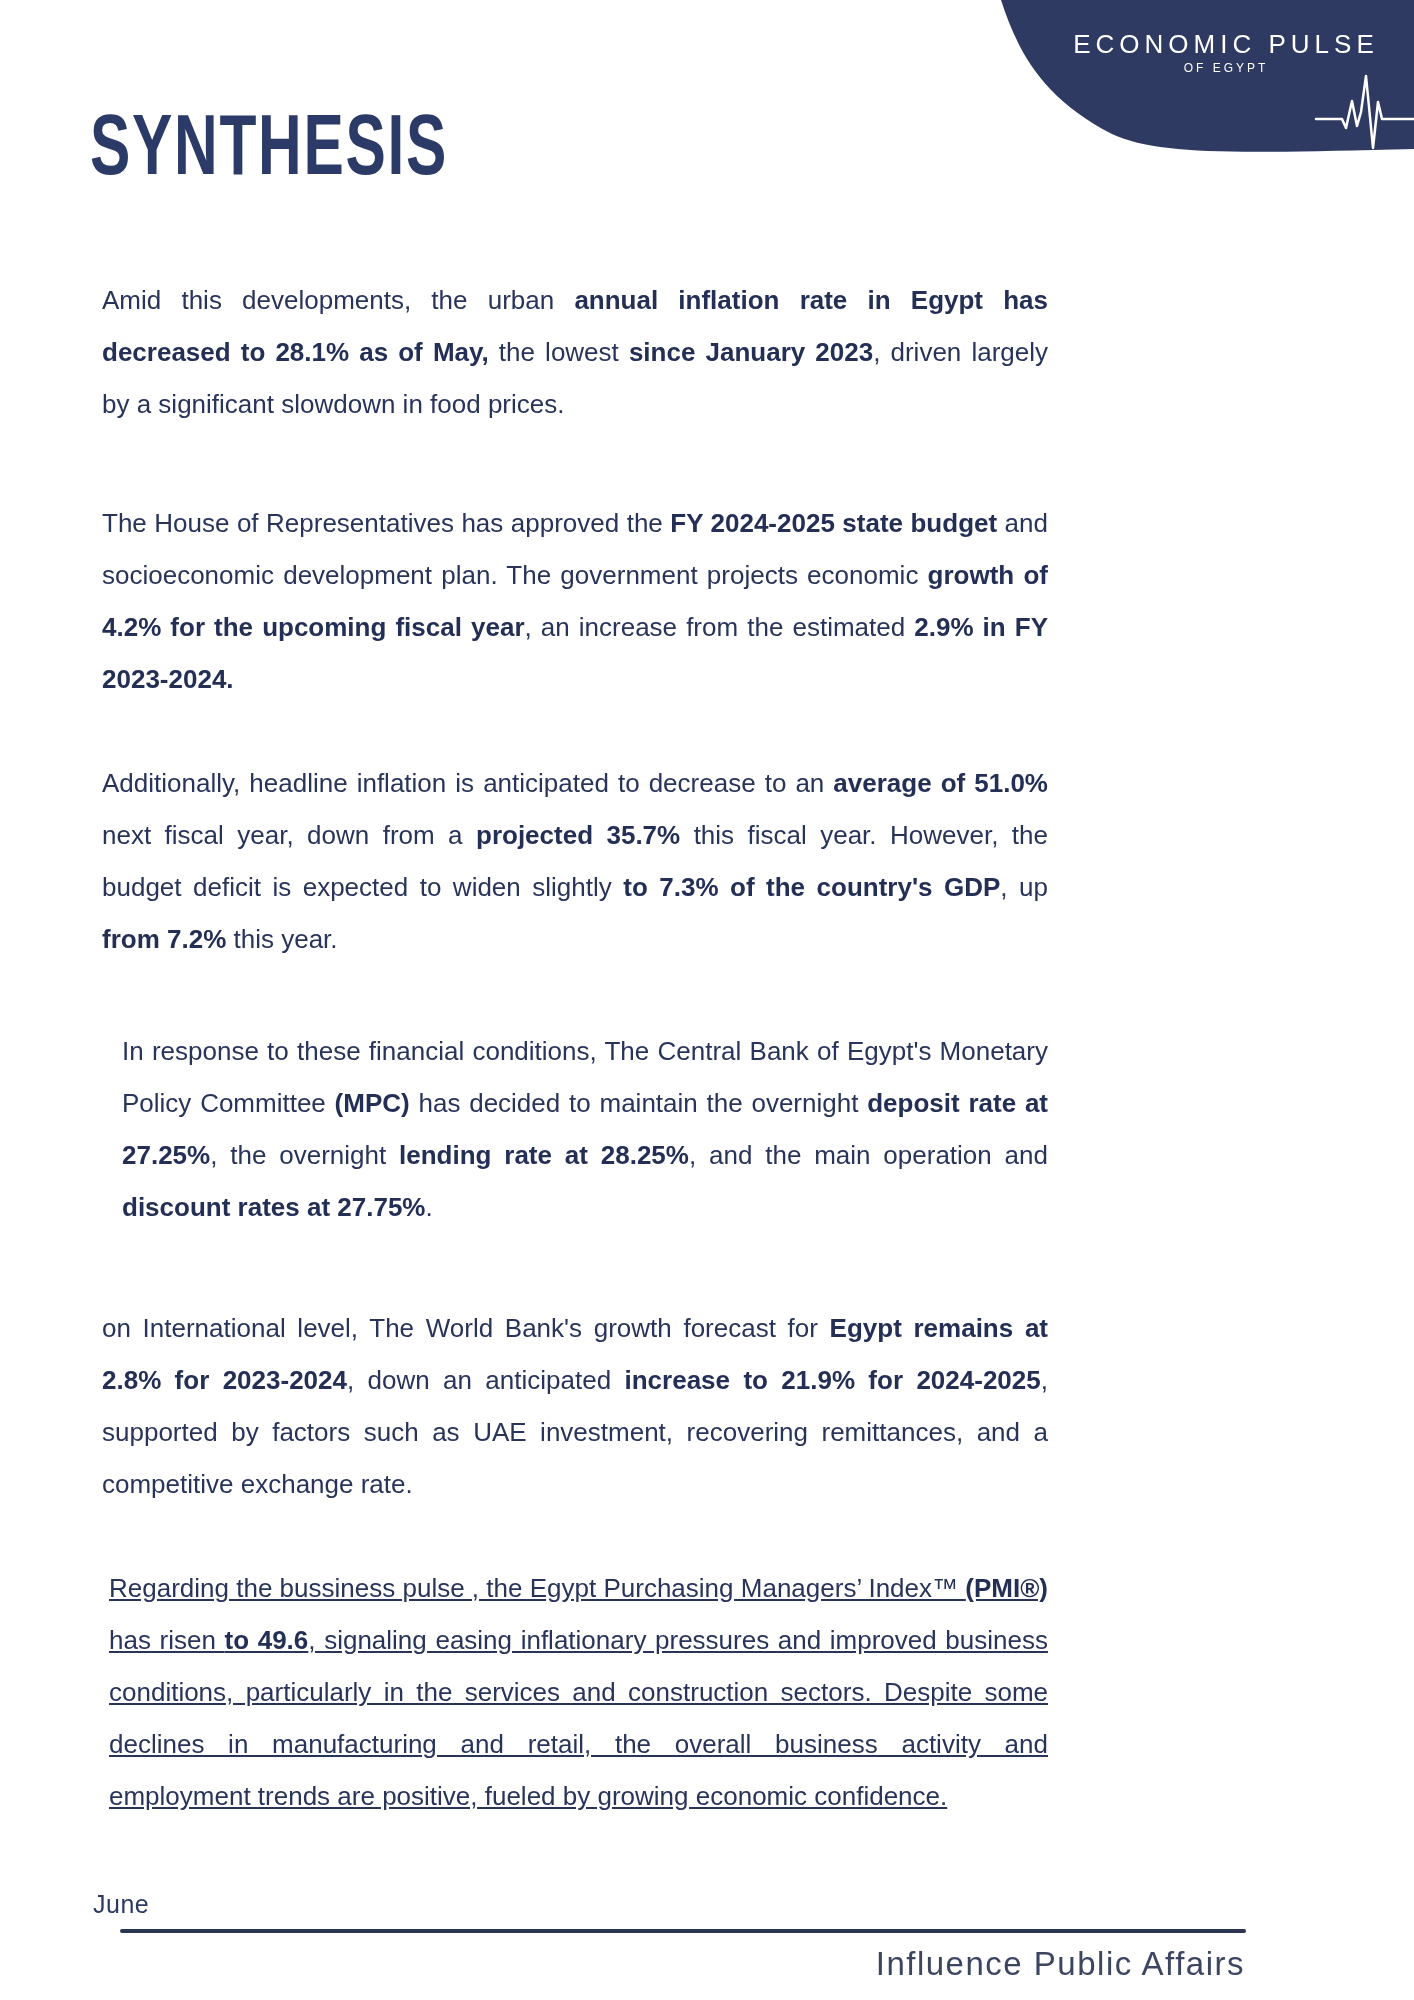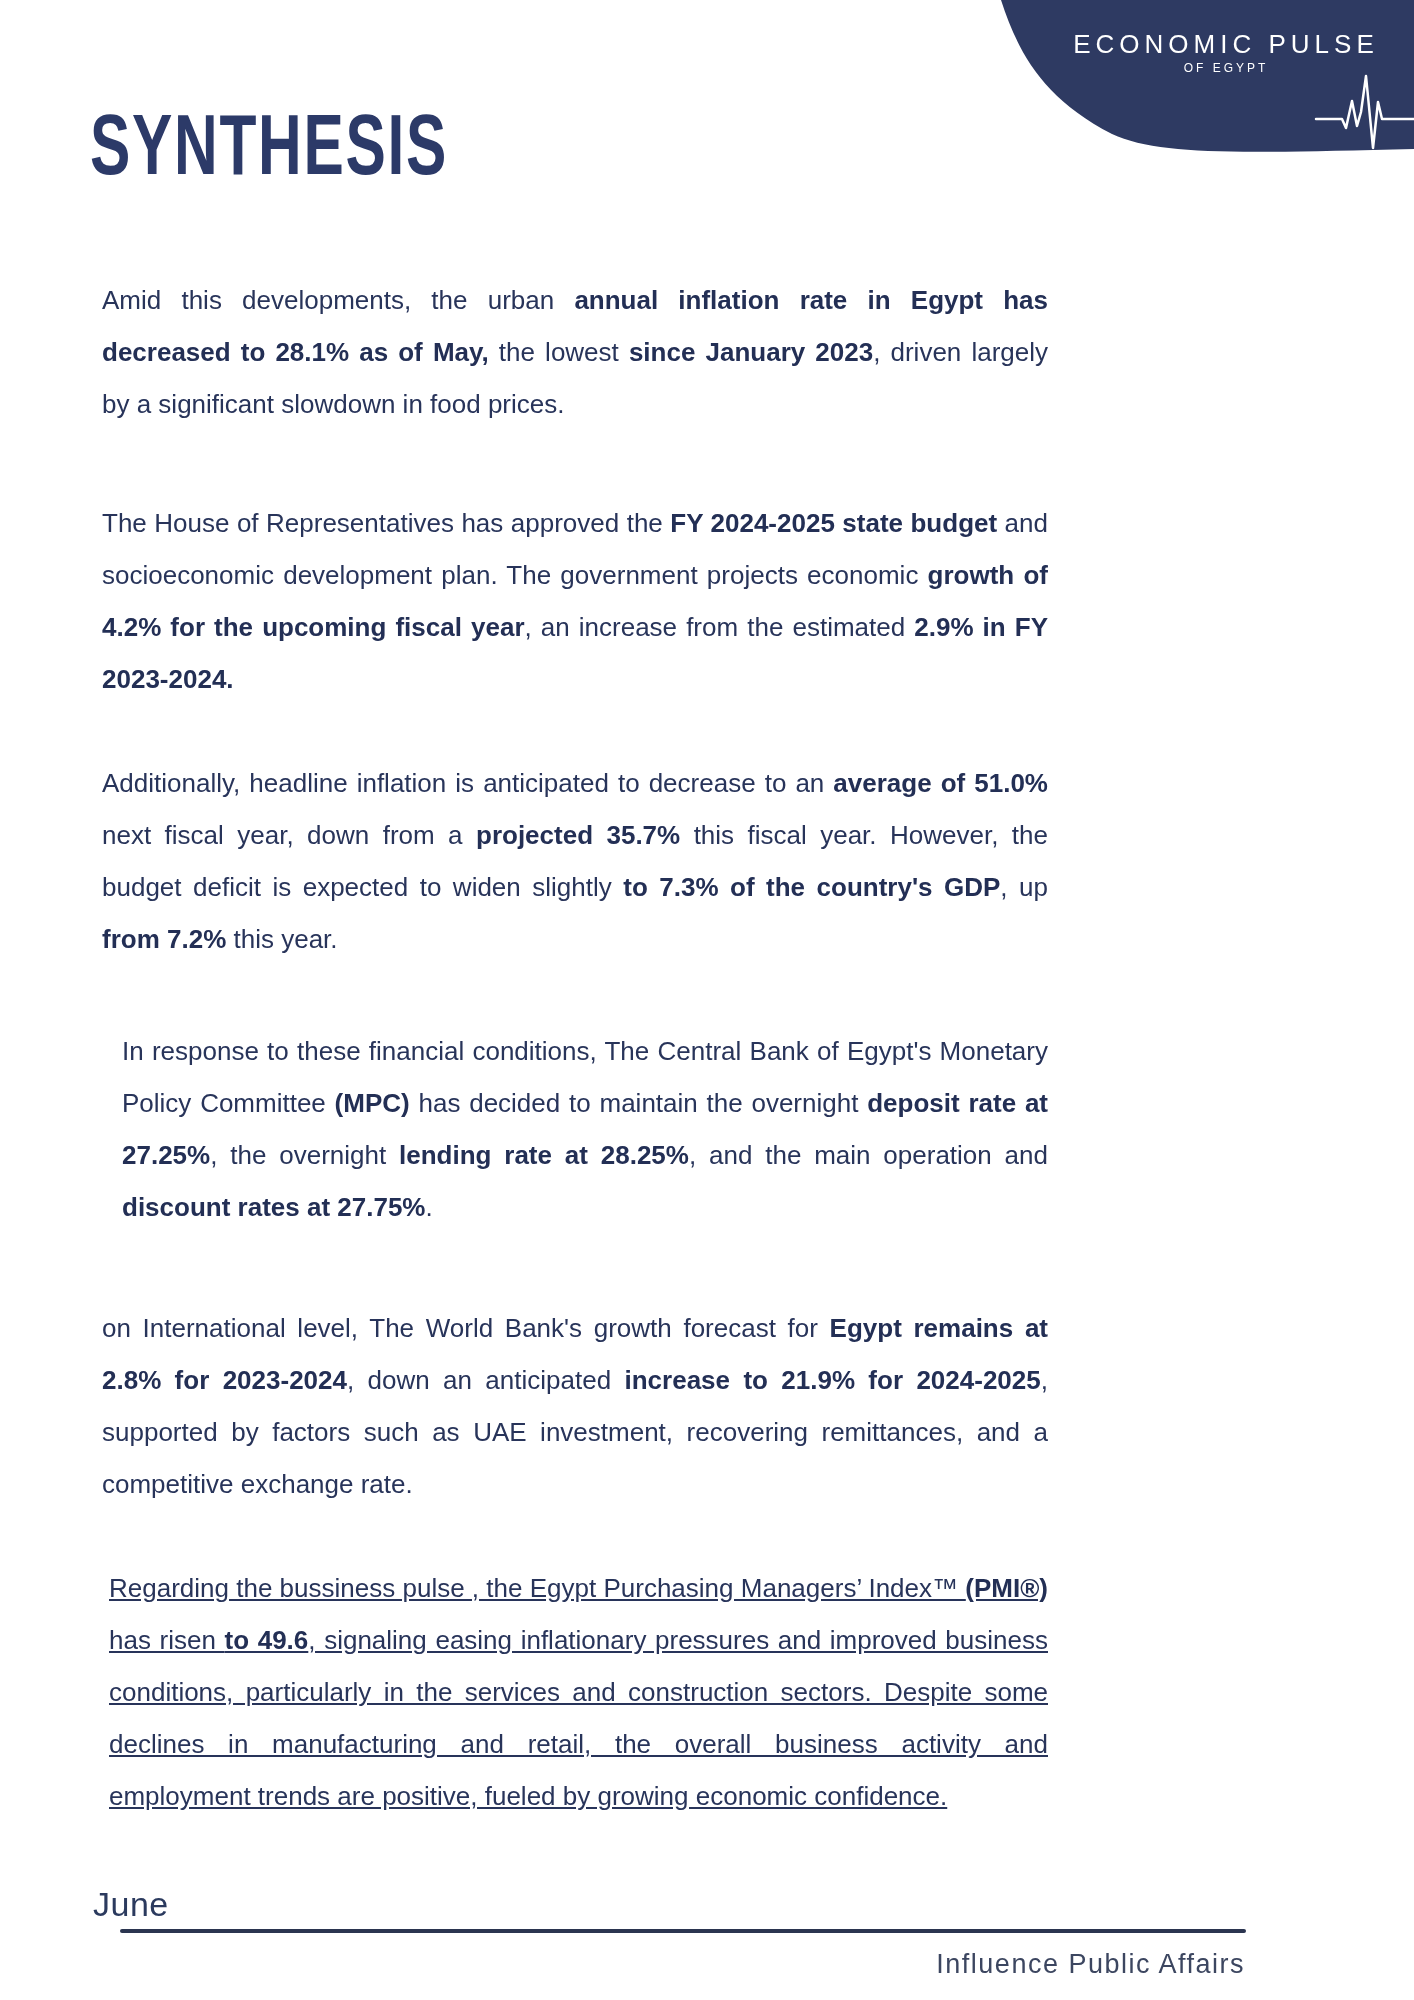--- a/index.html
+++ b/index.html
@@ -52,31 +52,31 @@
   .p1 { margin-bottom:67px; }
   .p2 { margin-bottom:52px; }
   .p3 { margin-bottom:60px; }
   .p4 { margin-bottom:69px;margin-left:20px; }
   .p5 { margin-bottom:52px; }
   .p6 { margin-left:7px;text-decoration:underline; }
 
   
   .month-label {
     position:absolute; left:93px; top:1884px;
-    font-size:34px; line-height:40px; letter-spacing:0.5px;
+    font-size:25px; line-height:40px; letter-spacing:0.5px;
     color:#2b3a5e;
   }
   .footer-divider {
     position:absolute; left:120px; top:1929px;
     width:1126px; height:4px;
     background:#2b3550; border-radius:2px;
   }
   .credit-text {
     position:absolute; top:1948px; right:169px;
-    font-size:27px; line-height:32px; letter-spacing:1.5px;
+    font-size:33px; line-height:32px; letter-spacing:1.5px;
     color:#3c4660; white-space:nowrap;
   }
 </style>
 </head>
 <body>
 
 <div class="badge-wrap">
   <svg class="badge-svg" viewBox="0 0 424 158" aria-hidden="true">
     <path d="M 11,0 C 28,52 52,98 122,134 C 170,156 250,153 424,149 L 424,0 Z" fill="#2e3a62"></path>
     <polyline points="326,119 352,119 356,128 362,101 367,126 371,112 376,76 383,148 388,102 392,119 424,119" fill="none" stroke="#ffffff" stroke-width="2.5" stroke-linejoin="round" stroke-linecap="round"></polyline>

